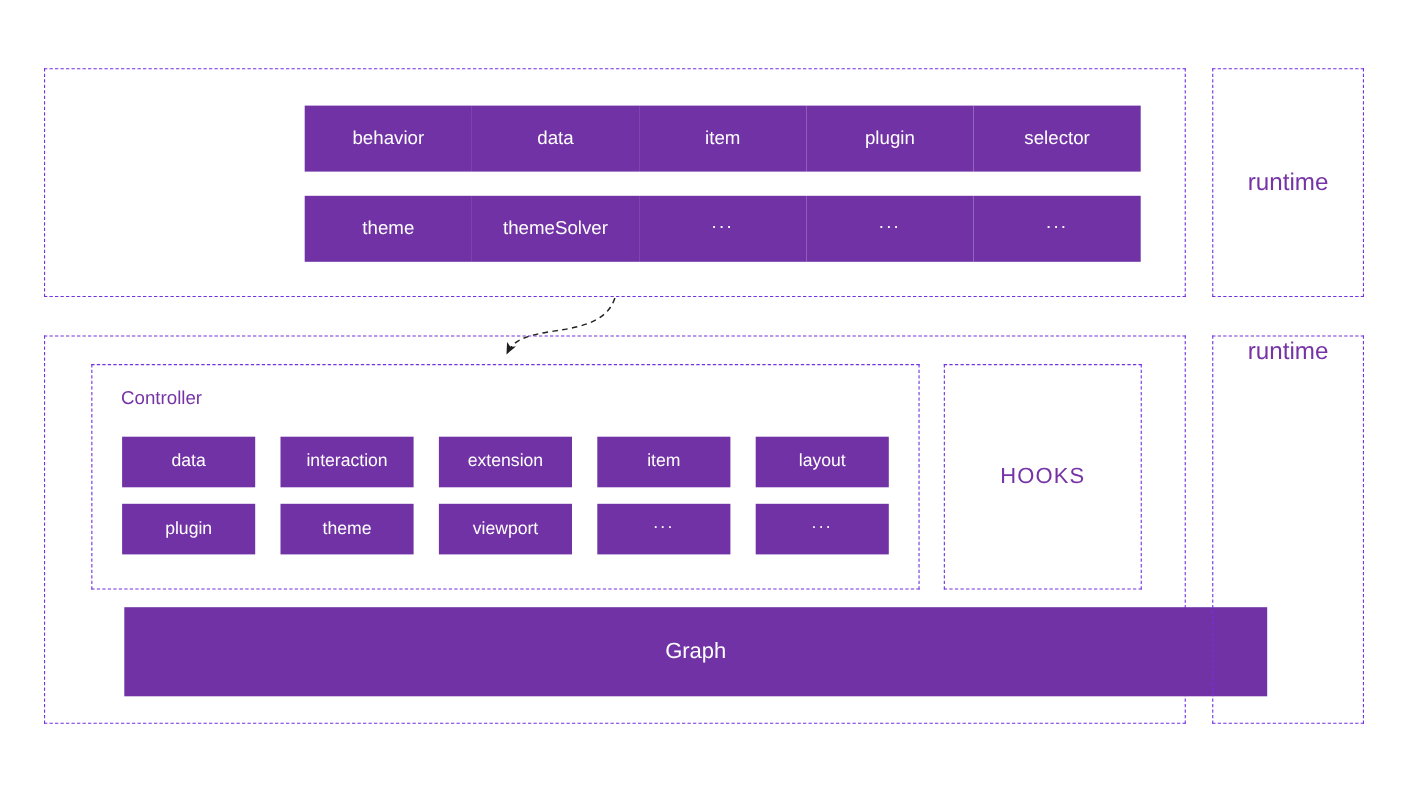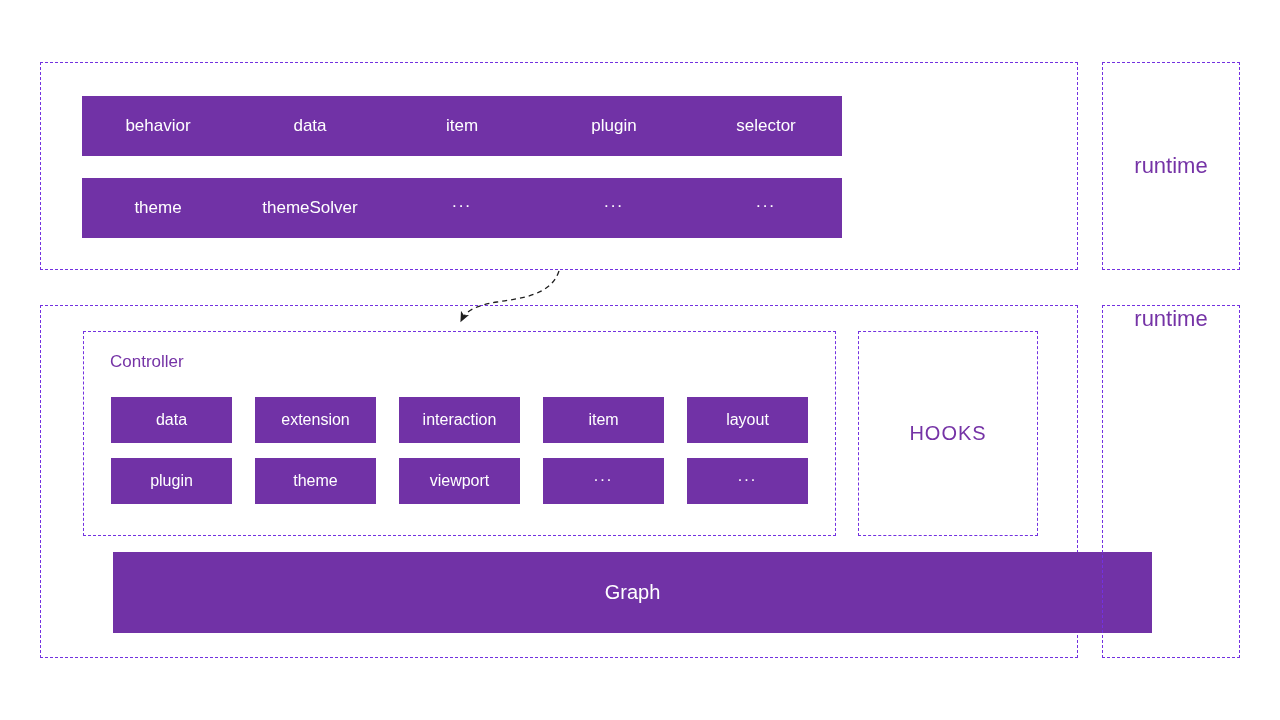--- a/index.html
+++ b/index.html
@@ -14,21 +14,21 @@
   html,body{width:1280px;height:720px;background:var(--bg);overflow:hidden;}
   body{font-family:"Liberation Sans", sans-serif;}
   .canvas{position:relative;width:1280px;height:720px;background:var(--bg);}
 
   .dashed{border:1.5px dashed var(--dash-color);background:transparent;}
 
   
   .stdlib-section{position:absolute;left:40px;top:62px;width:1038px;height:208px;
     display:flex;flex-direction:column;justify-content:space-between;
     padding:33px 40px 31px 41px;}
-  .stdlib-section .module-row{display:flex;justify-content:flex-start;}
+  .stdlib-section .module-row{display:flex;justify-content:flex-end;}
   .stdlib-section .module-box{width:152px;height:60px;font-size:17px;}
 
   .stdlib-label-box{position:absolute;left:1102px;top:62px;width:138px;height:208px;
     display:flex;align-items:center;justify-content:center;}
 
   
   .runtime-section{position:absolute;left:40px;top:305px;width:1038px;height:353px;}
   .runtime-label-box{position:absolute;left:1102px;top:305px;width:138px;height:353px;
     display:flex;justify-content:center;}
 
@@ -108,24 +108,24 @@
   <section class="runtime-section dashed">
 
     <div class="controller-box dashed">
       <div class="controller-title">Controller</div>
       <div class="controller-grid">
           <div class="module-row">
             <div class="module-box">
               <span>data</span>
             </div>
             <div class="module-box">
-              <span>extension</span>
+              <span>interaction</span>
             </div>
             <div class="module-box">
-              <span>interaction</span>
+              <span>extension</span>
             </div>
             <div class="module-box">
               <span>item</span>
             </div>
             <div class="module-box">
               <span>layout</span>
             </div>
           </div>
           <div class="module-row">
             <div class="module-box">

